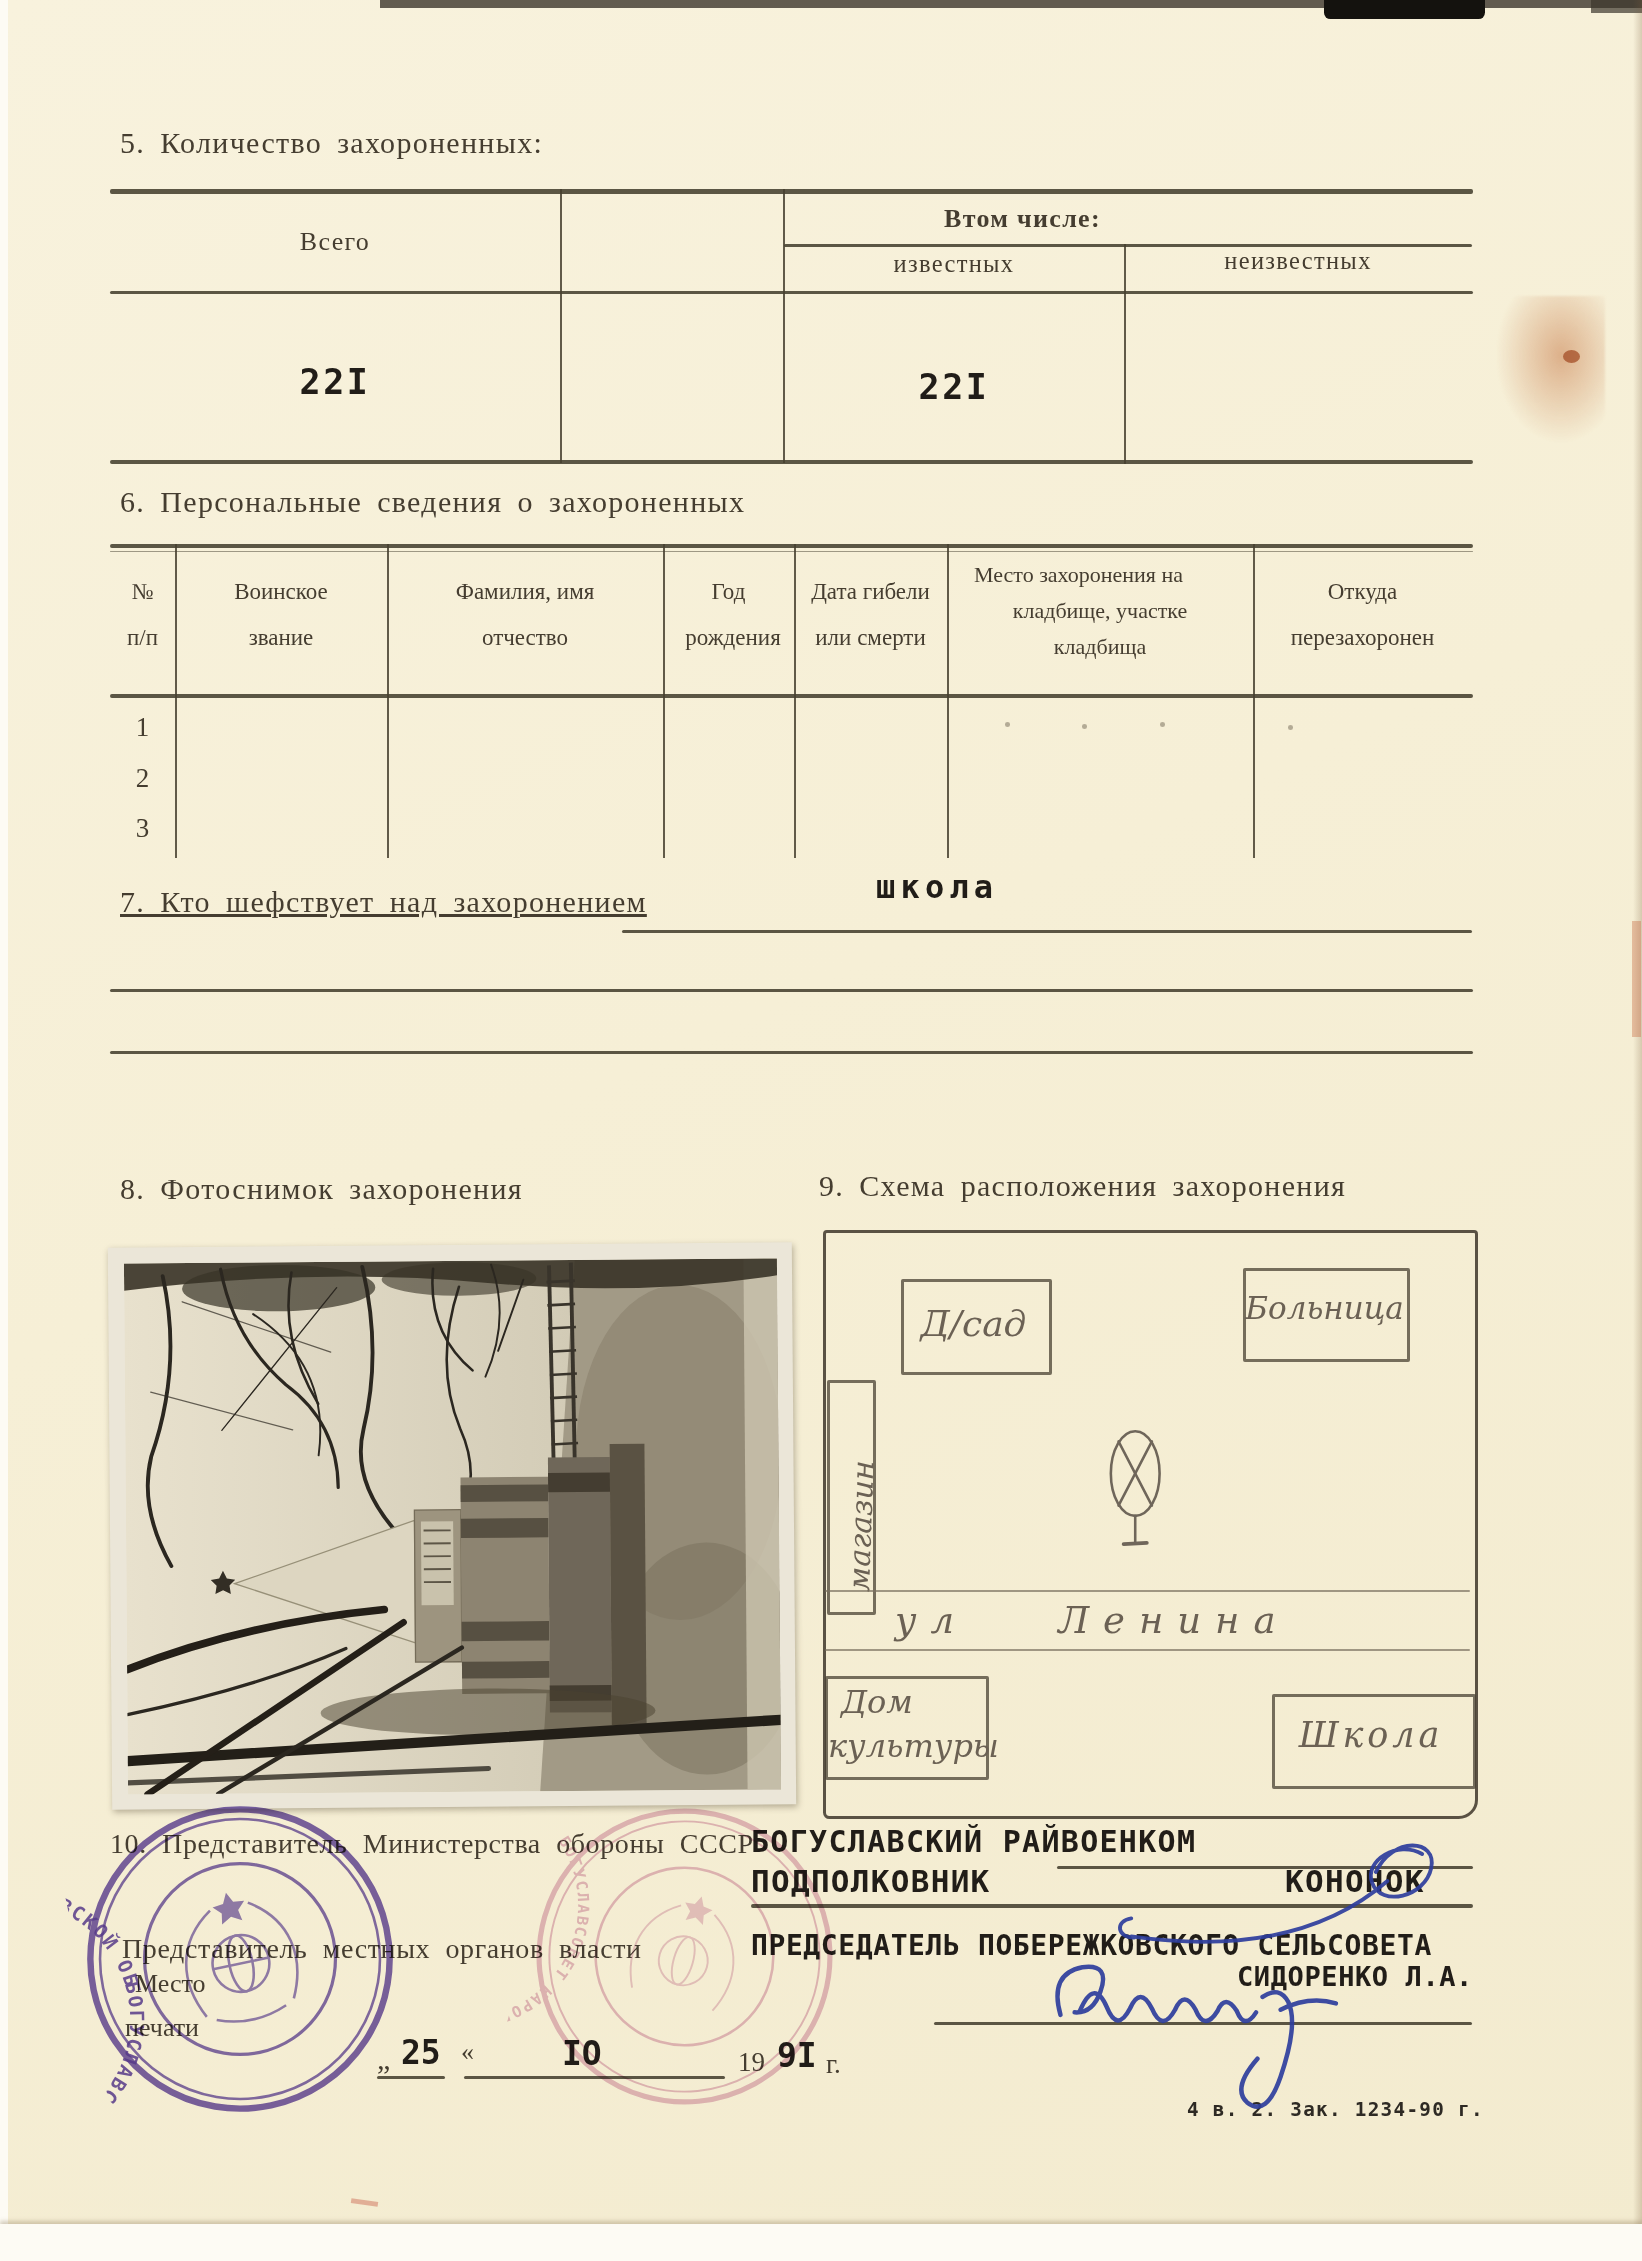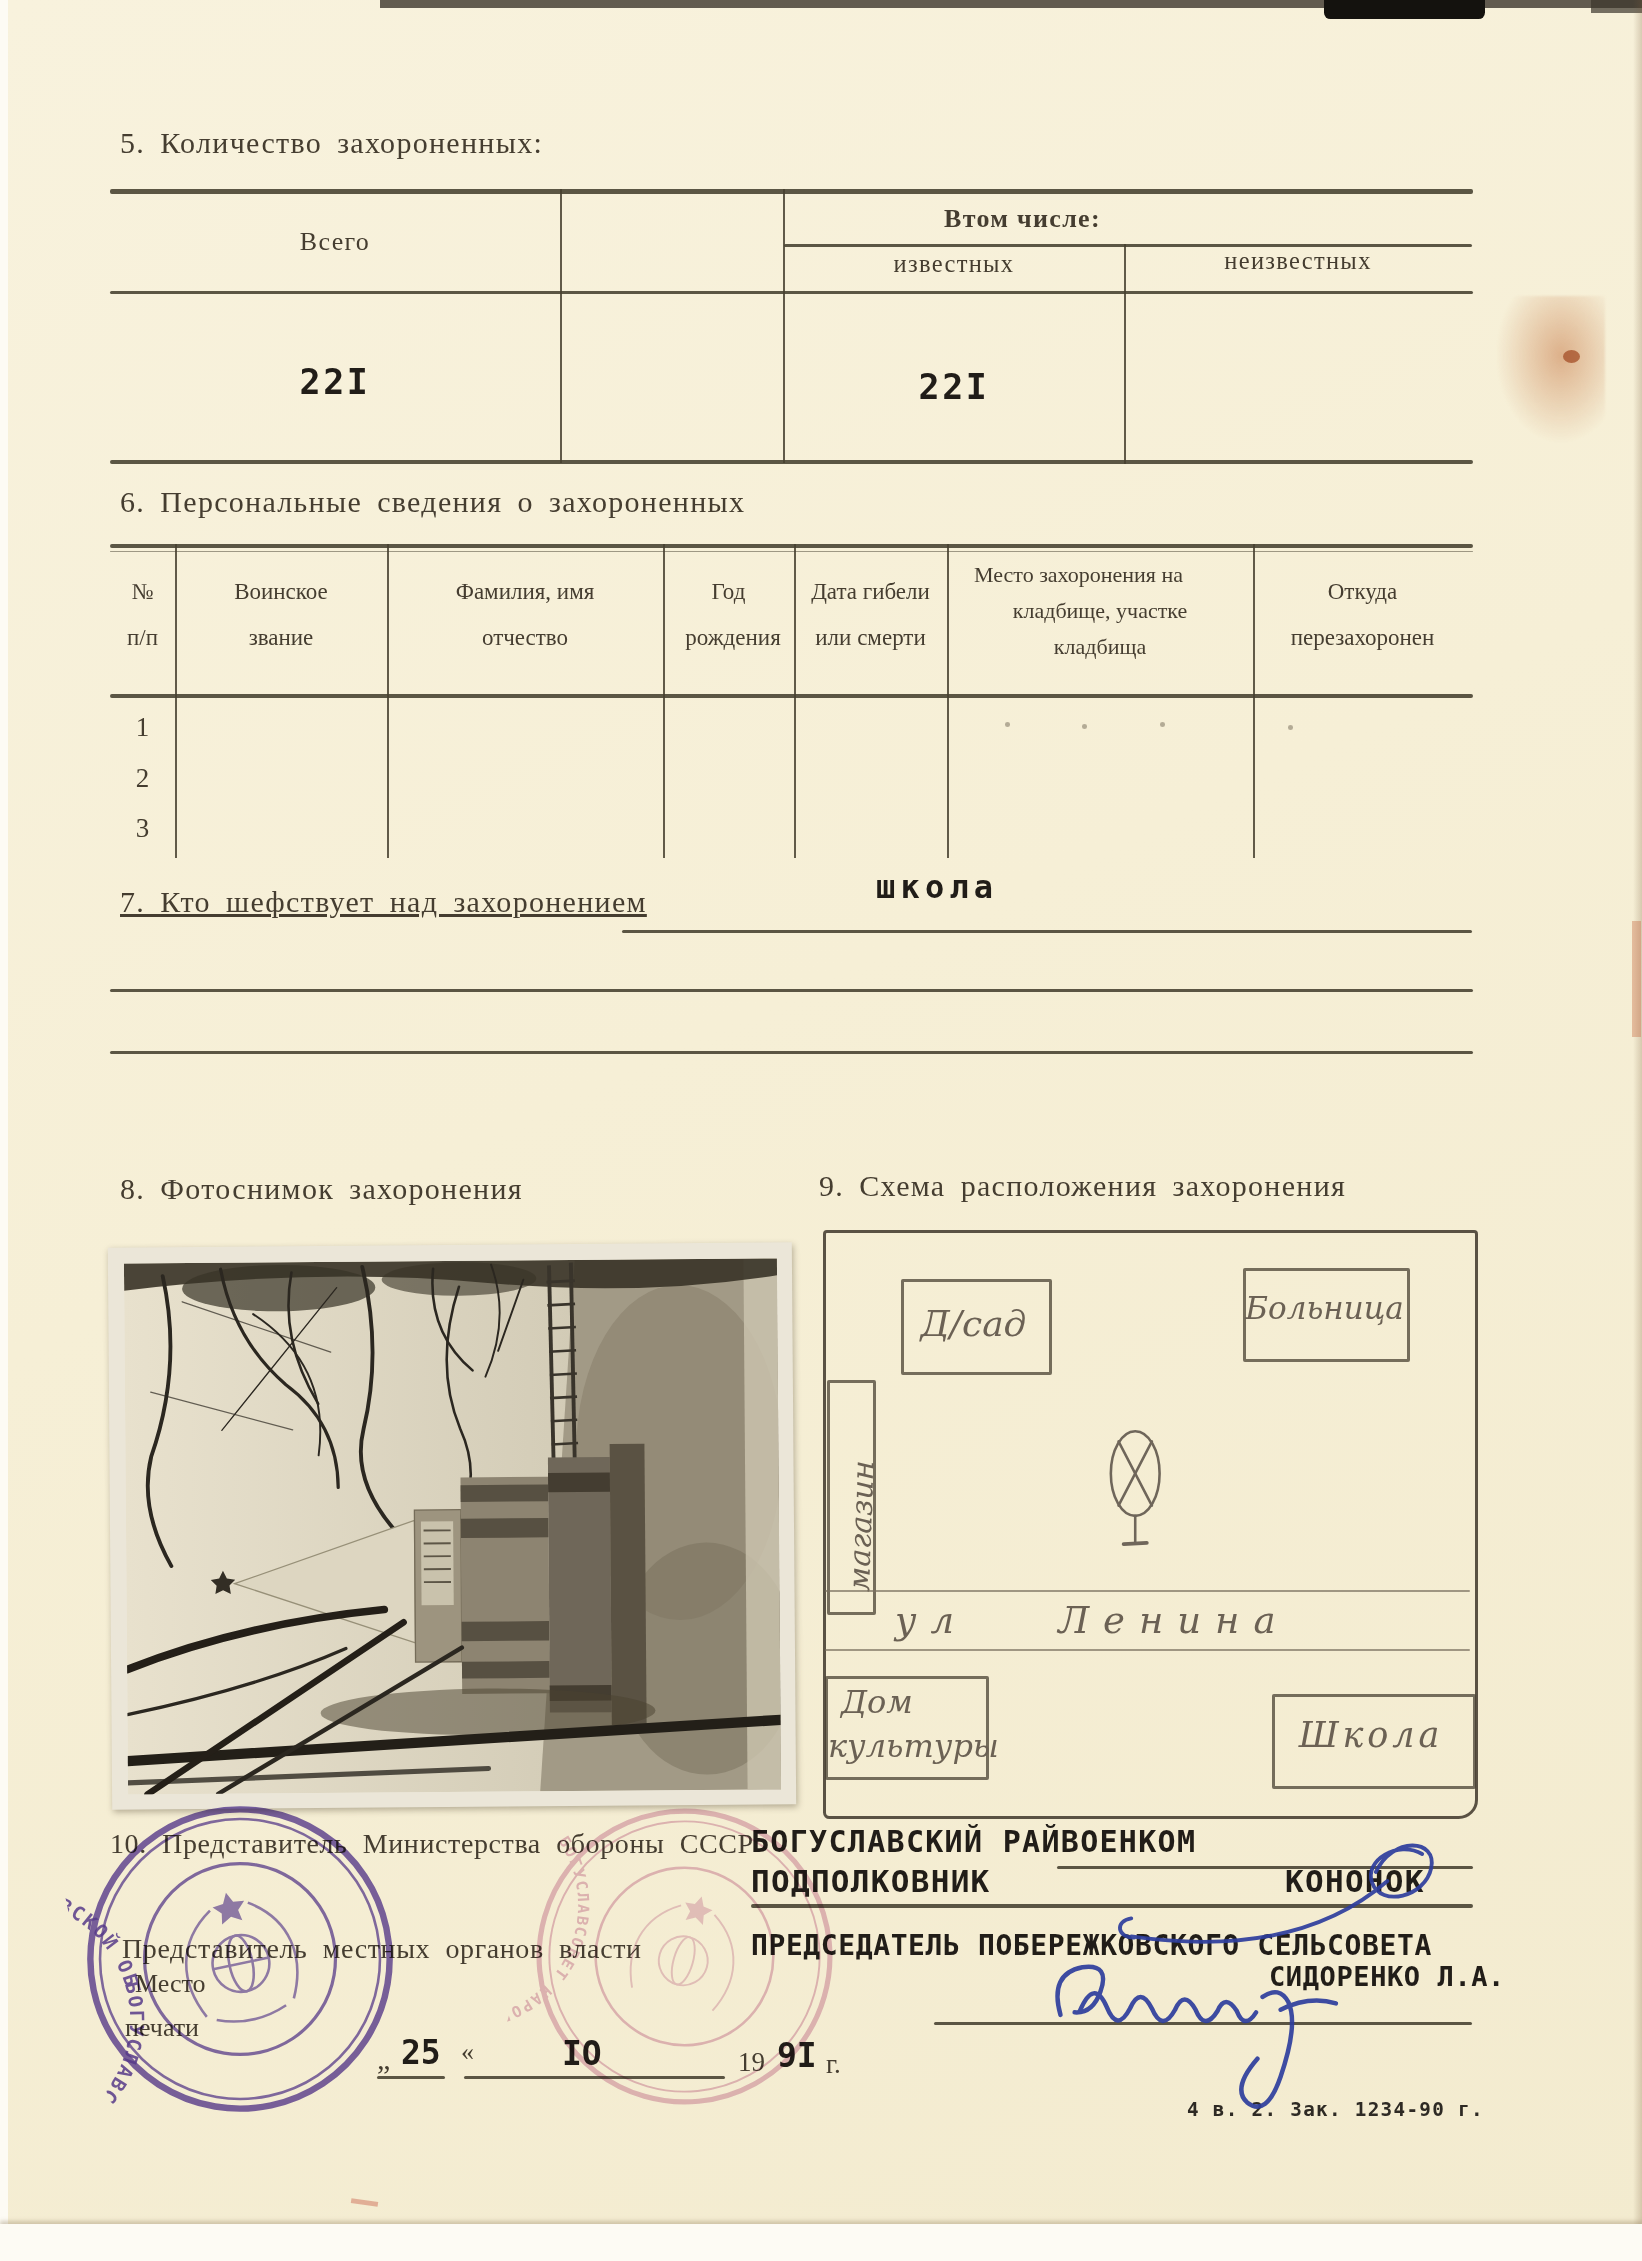--- a/index.html
+++ b/index.html
@@ -220,21 +220,21 @@
 
   <div class="abs print" style="left:110px;top:1828px;font-size:28px;letter-spacing:0.6px;word-spacing:7.7px;">10. Представитель Министерства обороны СССР</div>
   <div class="abs typed" style="left:751px;top:1824px;font-size:30px;letter-spacing:1.3px;">БОГУСЛАВСКИЙ РАЙВОЕНКОМ</div>
   <div class="abs typed" style="left:751px;top:1863px;font-size:31px;letter-spacing:1.3px;">ПОДПОЛКОВНИК</div>
   <div class="hl" style="left:1057px;top:1866px;width:416px;height:2.6px;"></div>
   <div class="abs typed" style="left:1285px;top:1863px;font-size:31px;letter-spacing:1.3px;">КОНОНОК</div>
   <div class="hl" style="left:751px;top:1904px;width:722px;height:3.9px;"></div>
 
   <div class="abs print" style="left:122px;top:1933px;font-size:28px;letter-spacing:0.6px;word-spacing:7.7px;">Представитель местных органов власти</div>
   <div class="abs typed" style="left:751px;top:1929px;font-size:28px;letter-spacing:0.6px;">ПРЕДСЕДАТЕЛЬ ПОБЕРЕЖКОВСКОГО СЕЛЬСОВЕТА</div>
-  <div class="abs typed" style="left:1237px;top:1961px;font-size:27px;letter-spacing:0.6px;margin-left:32px;">СИДОРЕНКО Л.А.</div>
+  <div class="abs typed" style="left:1237px;top:1961px;font-size:27px;letter-spacing:0.6px;">СИДОРЕНКО Л.А.</div>
   <div class="hl" style="left:934px;top:2022px;width:538px;height:3.2px;"></div>
 
   <div class="abs print" style="left:135px;top:1969px;font-size:26px;">Место</div>
   <div class="abs print" style="left:125px;top:2013px;font-size:26px;">печати</div>
 
   <div class="abs print" style="left:377px;top:2042px;font-size:30px;">„</div>
   <div class="abs typed" style="left:401px;top:2033px;font-size:33px;">25</div>
   <div class="abs print" style="left:461px;top:2037px;font-size:26px;">«</div>
   <div class="hl" style="left:377px;top:2076px;width:68px;height:2.6px;"></div>
   <div class="hl" style="left:464px;top:2076px;width:261px;height:2.6px;"></div>

